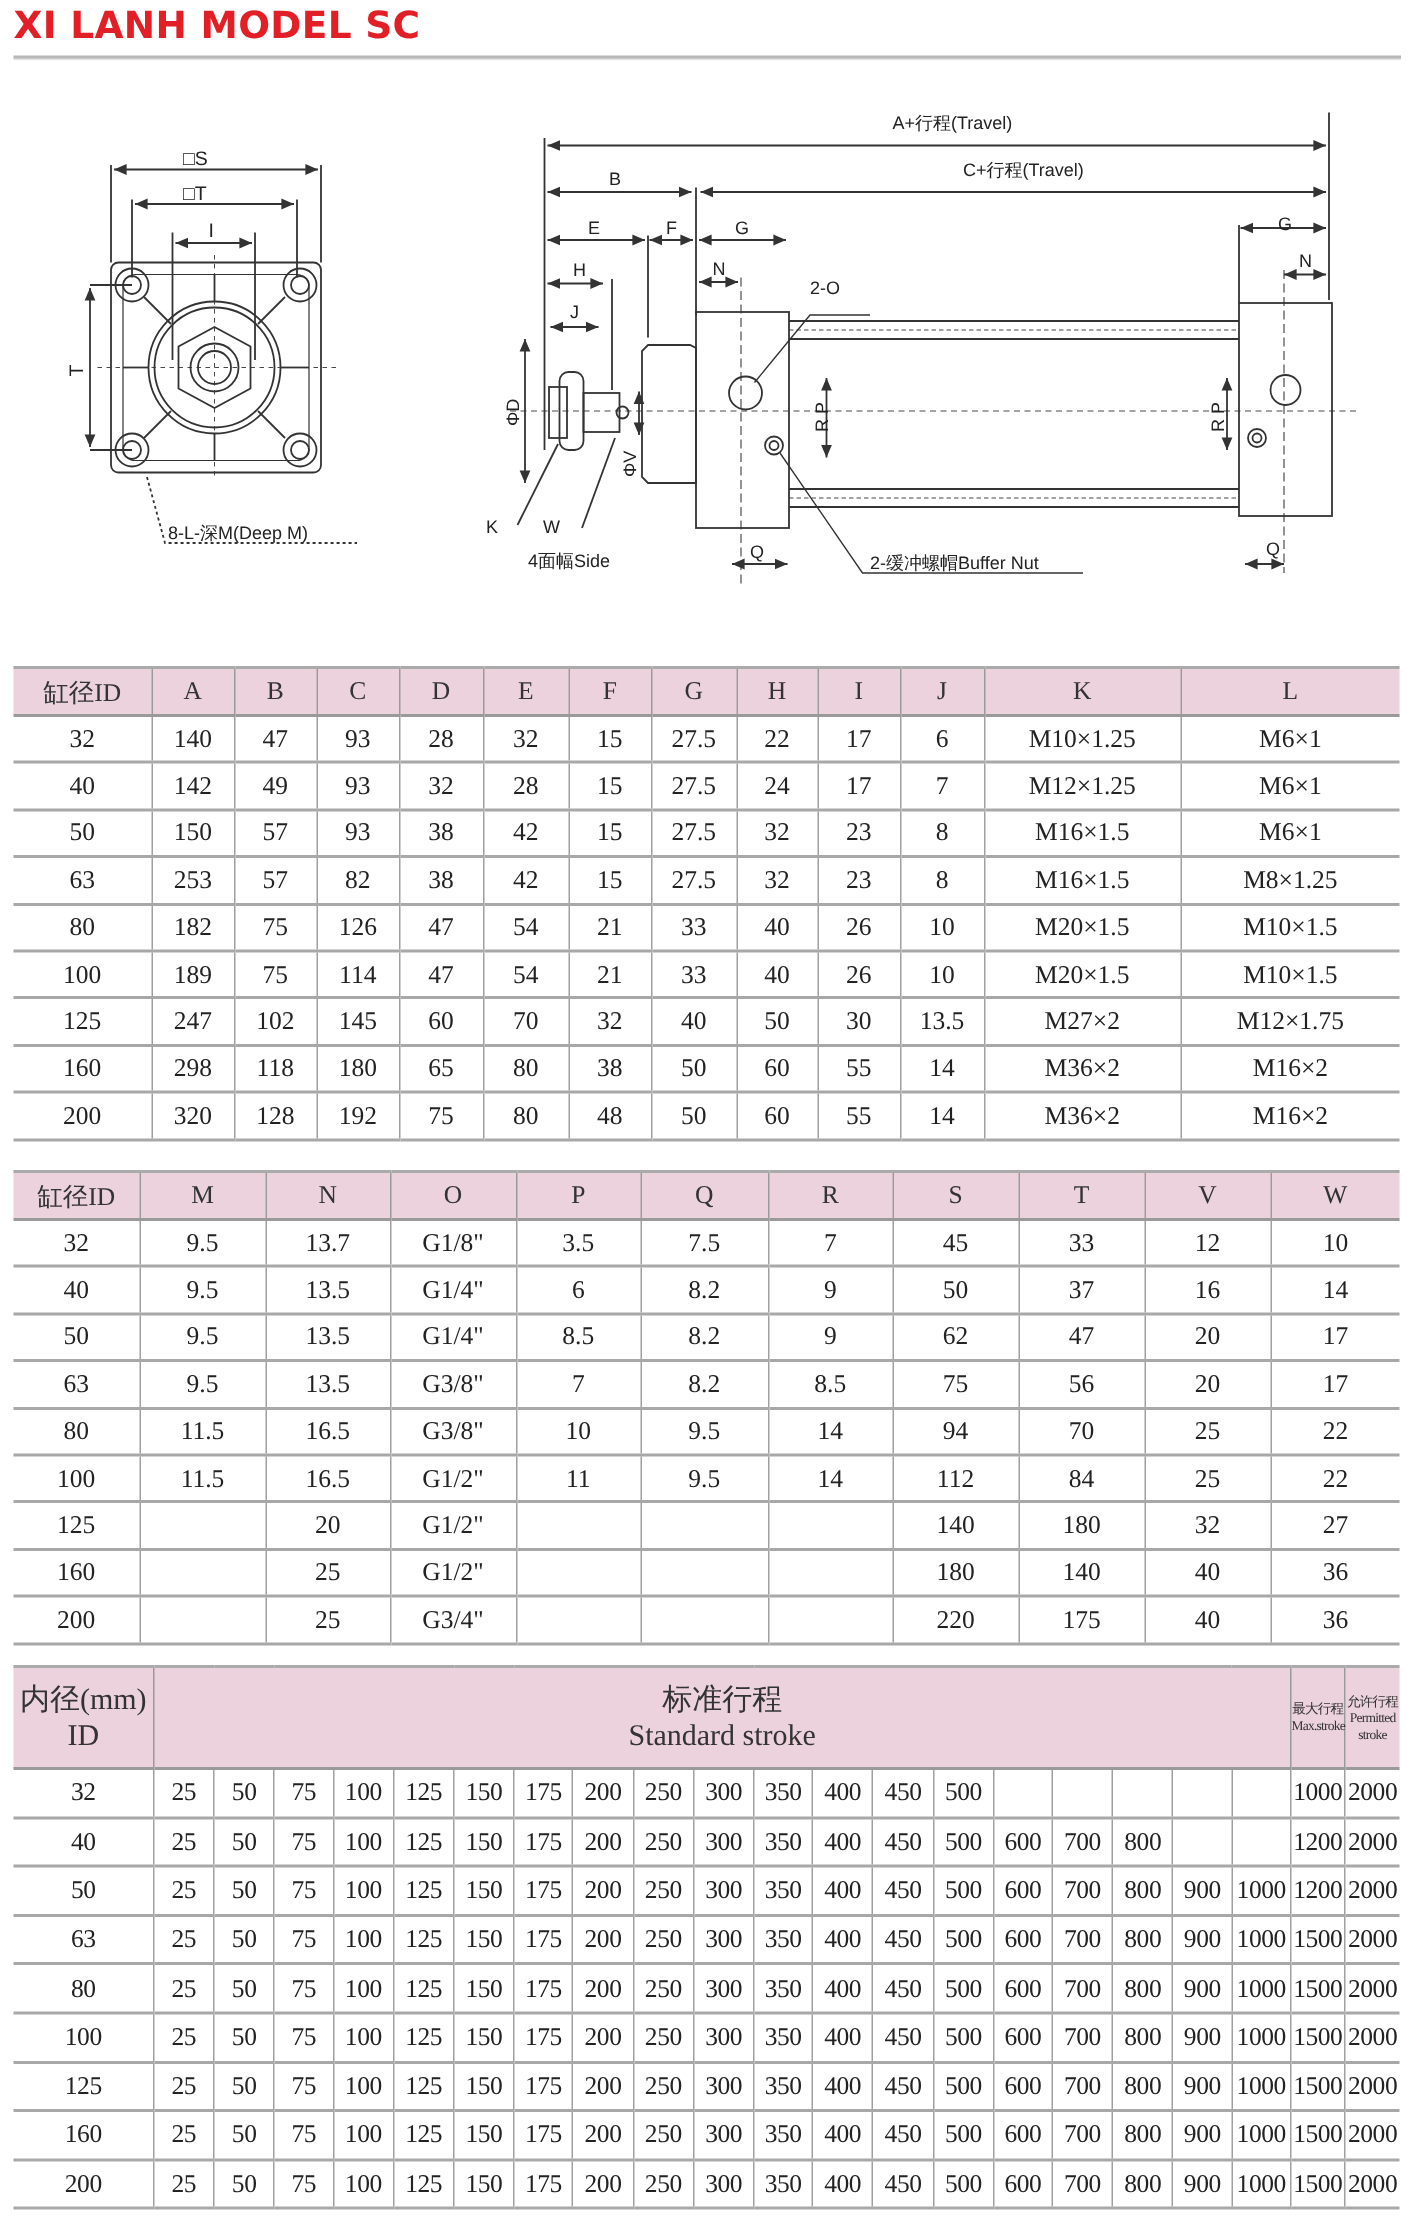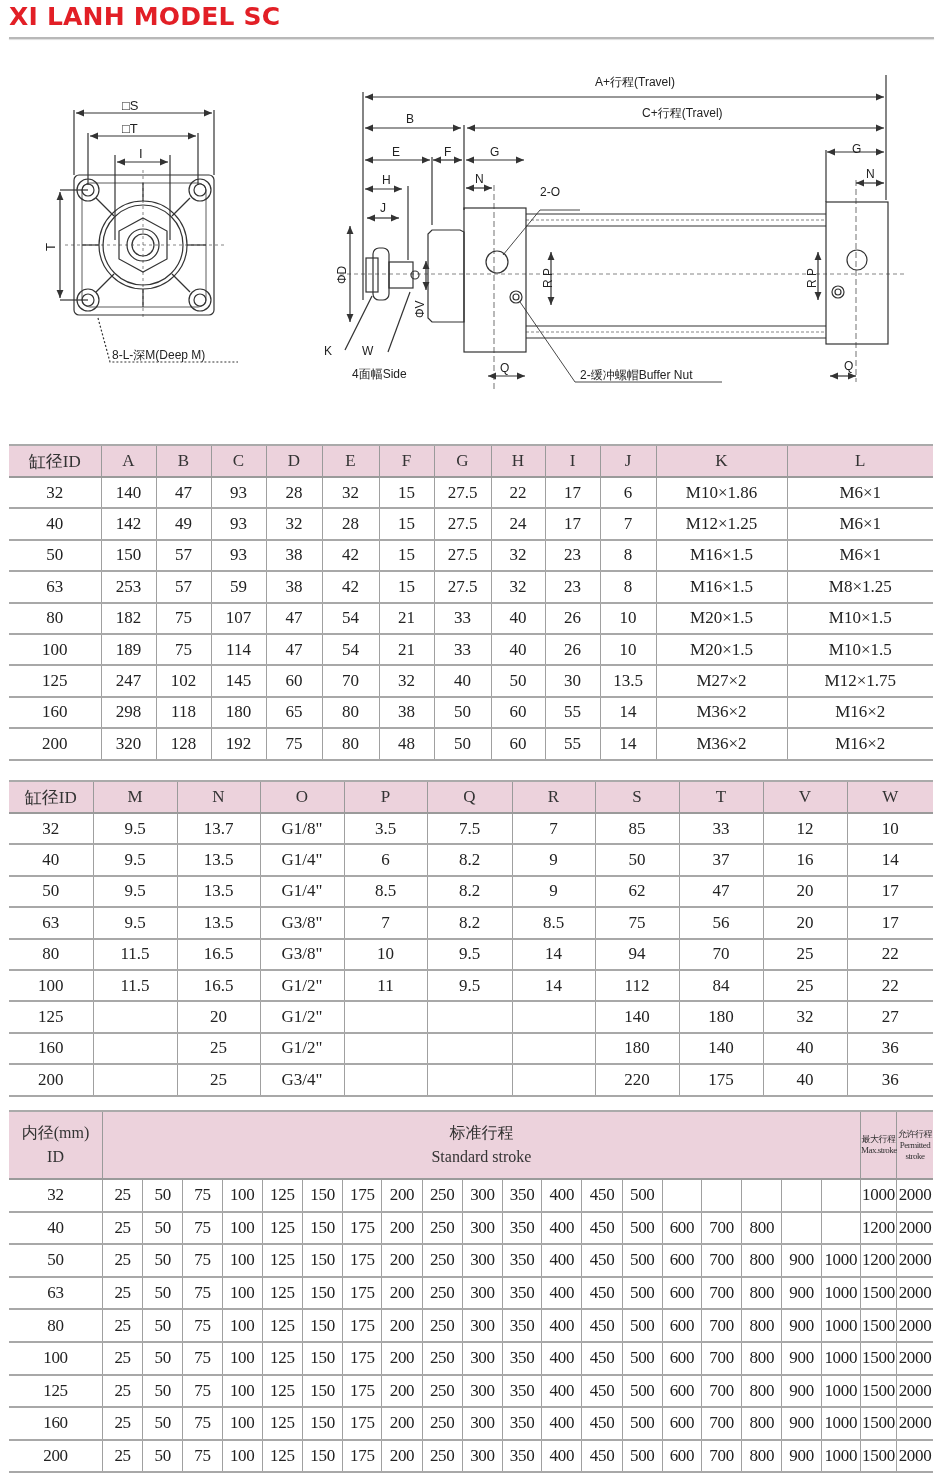--- a/index.html
+++ b/index.html
@@ -15,21 +15,21 @@
   table.spec th { background: #ecd2dc; font-weight: normal; font-size: 17px; color: #333;
                   border-left: 1px solid #9a9a9a; border-right: 1px solid #9a9a9a;
                   border-bottom: 2px solid #9a9a9a; border-top: 2px solid #aaa; padding: 0; height: 30px; }
   table.spec td { text-align: center; font-size: 17px; color: #222; padding: 0; height: 29.4px;
                   border-left: 1px solid #a0a0a0; border-right: 1px solid #a0a0a0; border-bottom: 2px solid #a8a8a8; }
   table.spec tr > :first-child { border-left: none; }
   table.spec tr > :last-child { border-right: none; }
   #t1 { left: 9px; top: 444px; width: 924px; }
   #t2 { left: 9px; top: 780px; width: 924px; }
   #t3 { left: 9px; top: 1110px; width: 924px; }
-  #t3 th { height: 66px; font-size: 16px; line-height: 24px; }
+  #t3 th { height: 66px; font-size: 20px; line-height: 24px; }
   #t3 td { height: 30.6px; font-size: 17px; letter-spacing: -0.3px; }
   #t3 th.small { font-size: 9px; line-height: 11px; letter-spacing: -0.5px; }
   .lbl { font-family: "Liberation Sans", sans-serif; font-size: 13px; fill: #222; }
   .lbls { font-family: "Liberation Sans", sans-serif; font-size: 12px; fill: #222; }
 </style>
 </head>
 <body>
 
 <div class="title">XI LANH MODEL SC</div>
 <div class="title-rule"></div>
@@ -205,21 +205,21 @@
         <td>140</td>
         <td>47</td>
         <td>93</td>
         <td>28</td>
         <td>32</td>
         <td>15</td>
         <td>27.5</td>
         <td>22</td>
         <td>17</td>
         <td>6</td>
-        <td>M10×1.86</td>
+        <td>M10×1.25</td>
         <td>M6×1</td>
       </tr>
       <tr>
         <td>40</td>
         <td>142</td>
         <td>49</td>
         <td>93</td>
         <td>32</td>
         <td>28</td>
         <td>15</td>
@@ -242,36 +242,36 @@
         <td>32</td>
         <td>23</td>
         <td>8</td>
         <td>M16×1.5</td>
         <td>M6×1</td>
       </tr>
       <tr>
         <td>63</td>
         <td>253</td>
         <td>57</td>
-        <td>59</td>
+        <td>82</td>
         <td>38</td>
         <td>42</td>
         <td>15</td>
         <td>27.5</td>
         <td>32</td>
         <td>23</td>
         <td>8</td>
         <td>M16×1.5</td>
         <td>M8×1.25</td>
       </tr>
       <tr>
         <td>80</td>
         <td>182</td>
         <td>75</td>
-        <td>107</td>
+        <td>126</td>
         <td>47</td>
         <td>54</td>
         <td>21</td>
         <td>33</td>
         <td>40</td>
         <td>26</td>
         <td>10</td>
         <td>M20×1.5</td>
         <td>M10×1.5</td>
       </tr>
@@ -369,21 +369,21 @@
     </thead>
   <tbody id="t2b">
       <tr>
         <td>32</td>
         <td>9.5</td>
         <td>13.7</td>
         <td>G1/8"</td>
         <td>3.5</td>
         <td>7.5</td>
         <td>7</td>
-        <td>85</td>
+        <td>45</td>
         <td>33</td>
         <td>12</td>
         <td>10</td>
       </tr>
       <tr>
         <td>40</td>
         <td>9.5</td>
         <td>13.5</td>
         <td>G1/4"</td>
         <td>6</td>

